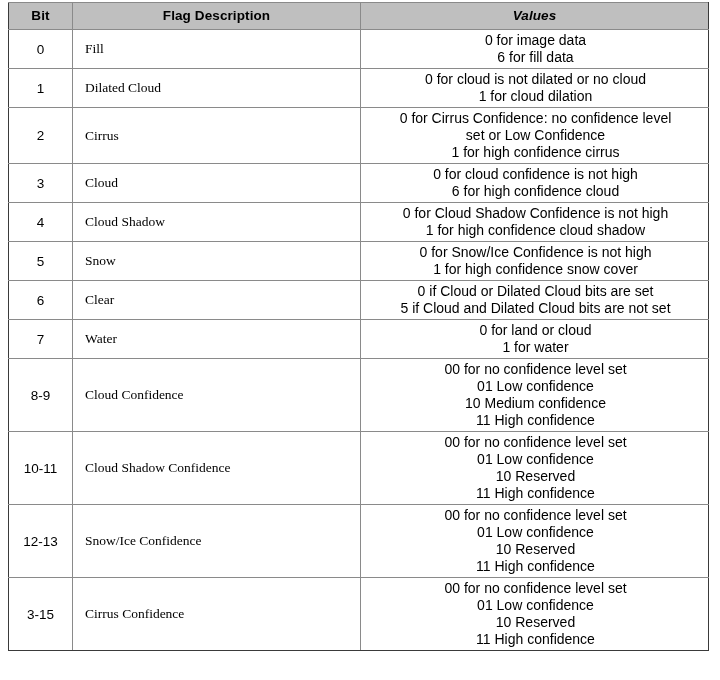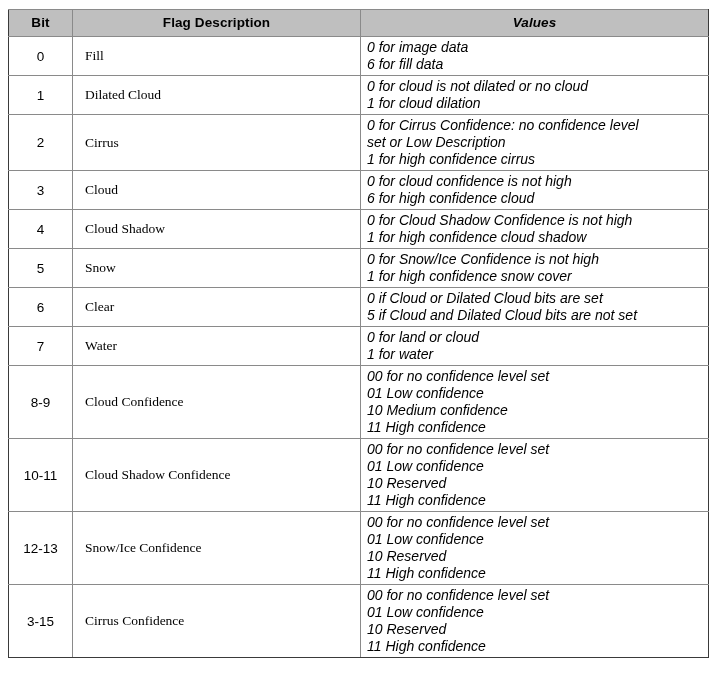--- a/index.html
+++ b/index.html
@@ -10,21 +10,21 @@
   body {
     width: 720px;
     height: 680px;
     font-family: "Liberation Sans", sans-serif;
     -webkit-font-smoothing: antialiased;
   }
 
   #qa-table-wrap {
     position: absolute;
     left: 8px;
-    top: 9px;
+    top: 2px;
     width: 700px;
   }
 
   table.qa-table {
     width: 700px;
     border-collapse: collapse;
     table-layout: fixed;
     border: 1px solid #3a3a3a;
   }
 
@@ -62,24 +62,23 @@
     font-size: 14px;
     white-space: nowrap;
   }
   td.cell-desc {
     text-align: left;
     padding: 2px 4px 2px 12px;
     font-size: 14px;
     font-family: Liberation Serif, serif;
   }
   td.cell-val {
-    text-align: left;
+    text-align: center;
     padding: 2px 4px 2px 6px;
     line-height: 17px;
-    font-style: italic;
   }
   td.cell-val .vline {
     display: block;
     font-size: 14px;
     white-space: nowrap;
   }
 
   tbody tr td { border-top: 1px solid #8a8a8a; border-bottom: 1px solid #8a8a8a; }
   tbody tr:last-child td { border-bottom: 1px solid #3a3a3a; }
   tbody td:first-child { border-left: 1px solid #3a3a3a; }
@@ -117,21 +116,21 @@
           <td class="cell-val">
             <span class="vline">0 for cloud is not dilated or no cloud</span>
             <span class="vline">1 for cloud dilation</span>
           </td>
         </tr>
         <tr>
           <td class="cell-bit">2</td>
           <td class="cell-desc">Cirrus</td>
           <td class="cell-val">
             <span class="vline">0 for Cirrus Confidence: no confidence level</span>
-            <span class="vline">set or Low Description</span>
+            <span class="vline">set or Low Confidence</span>
             <span class="vline">1 for high confidence cirrus</span>
           </td>
         </tr>
         <tr>
           <td class="cell-bit">3</td>
           <td class="cell-desc">Cloud</td>
           <td class="cell-val">
             <span class="vline">0 for cloud confidence is not high</span>
             <span class="vline">6 for high confidence cloud</span>
           </td>

